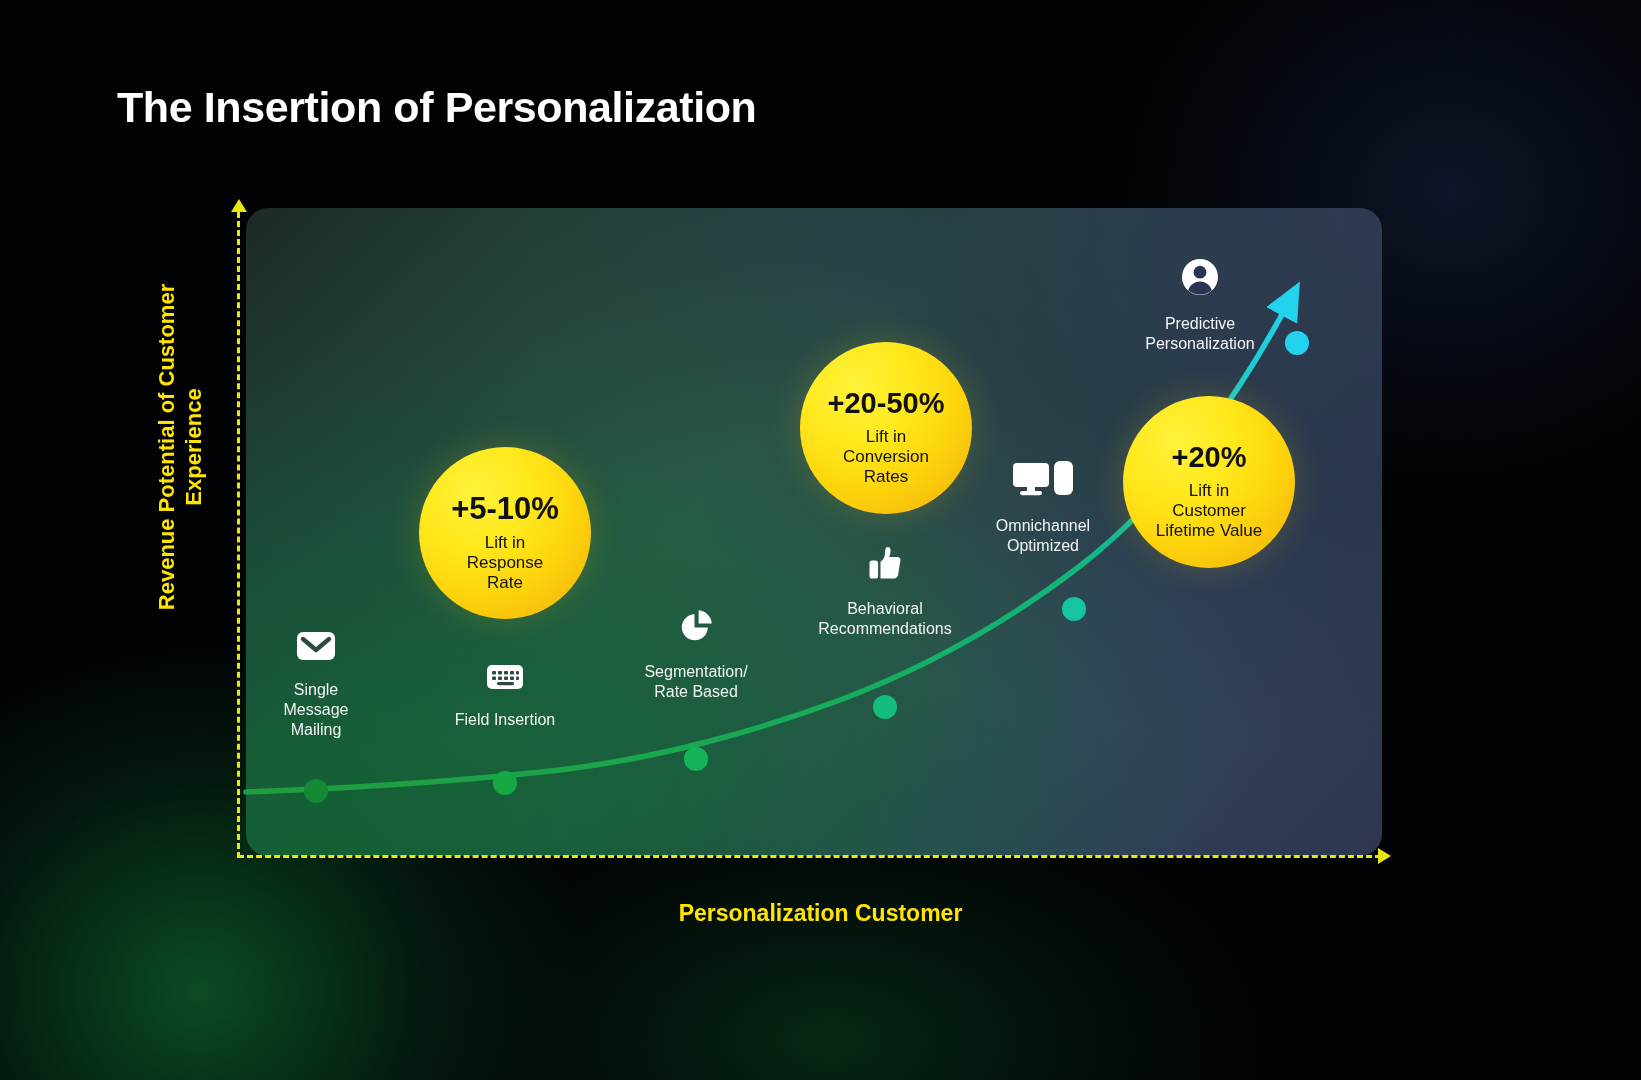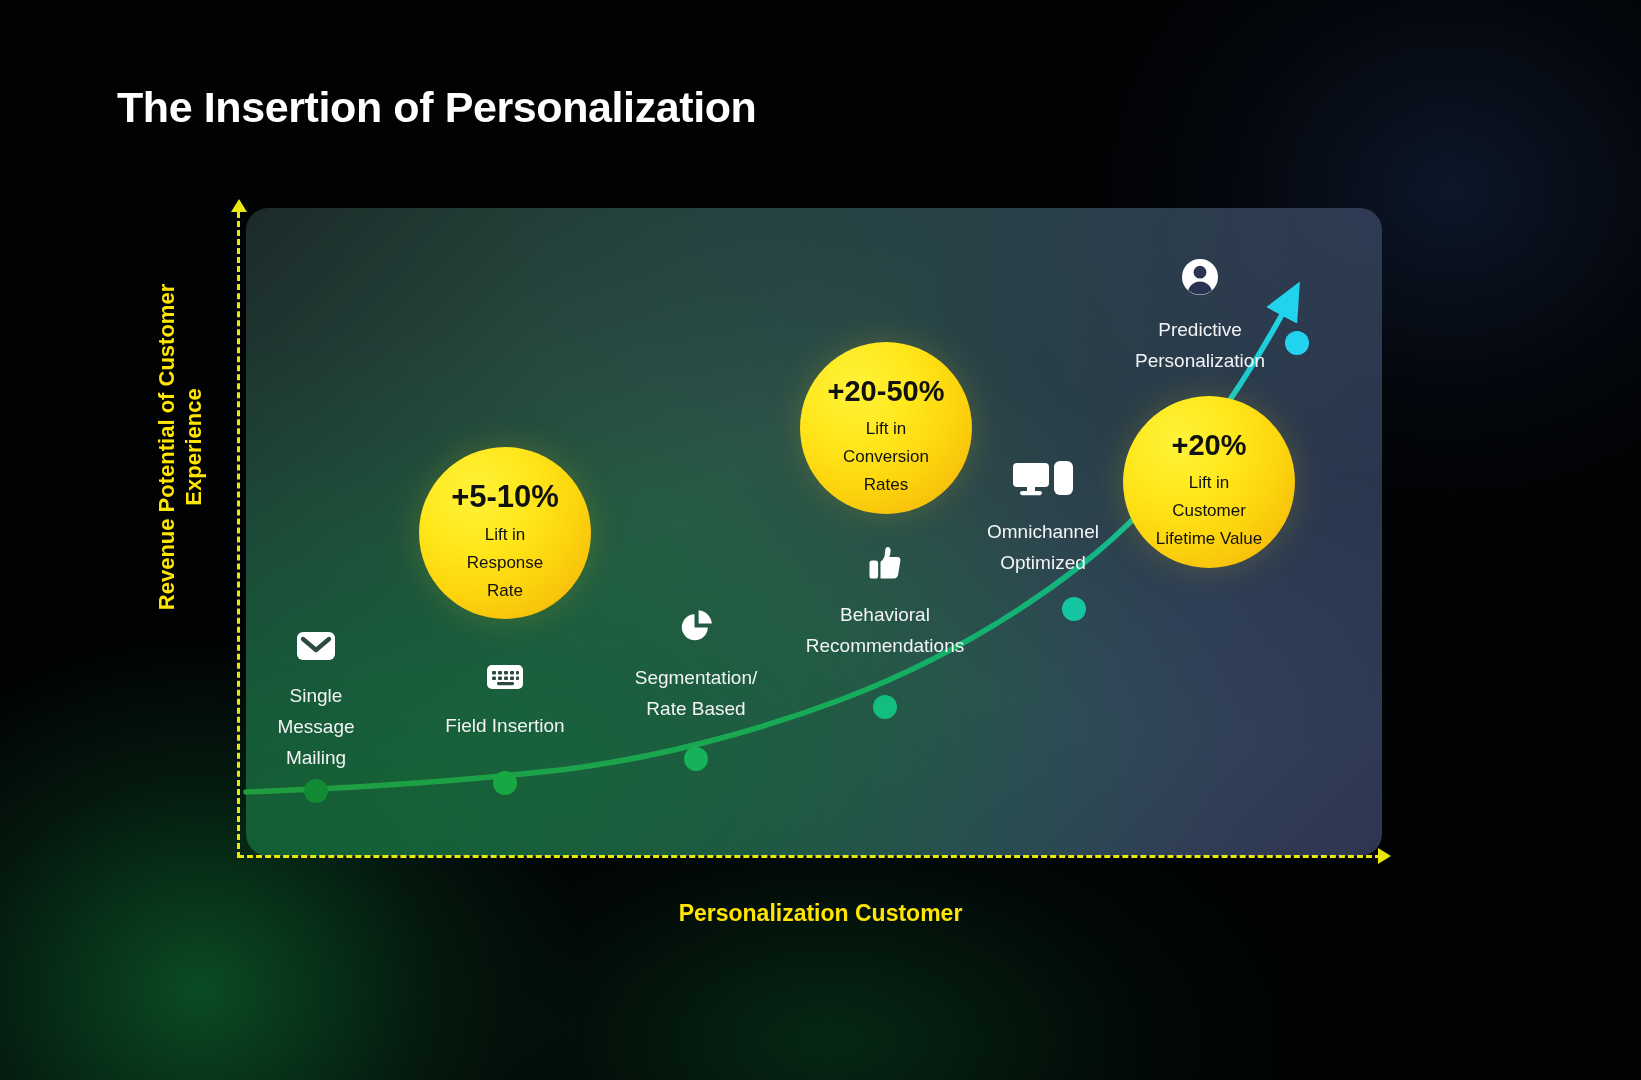--- a/index.html
+++ b/index.html
@@ -48,29 +48,29 @@
     color:#ffe500;font-size:22px;font-weight:bold;line-height:27px;}
   .xlabel{position:absolute;left:0;top:900px;width:1641px;text-align:center;
     color:#ffe500;font-size:23px;font-weight:bold;}
 
   
   .curve{position:absolute;left:0;top:0;width:1641px;height:1080px;pointer-events:none;}
 
   
   .stage{position:absolute;text-align:center;color:#ffffff;}
   .stage .ico{display:block;margin:0 auto 14px auto;}
-  .stage .cap{font-size:19px;line-height:31px;color:#f2f4f6;white-space:pre-line;}
+  .stage .cap{font-size:16px;line-height:20px;color:#f2f4f6;white-space:pre-line;}
 
   
   .bubble{position:absolute;border-radius:50%;display:flex;flex-direction:column;
     align-items:center;justify-content:center;text-align:center;color:#111111;
     background:radial-gradient(circle at 32% 26%, #fff23a 0%, #ffe81c 32%, #fdd60d 58%, #f5b90b 88%, #f0ae09 100%);
     box-shadow:0 0 34px rgba(255,214,20,0.18);}
   .bubble .big{font-weight:bold;line-height:1;margin-bottom:9px;margin-top:20px;}
-  .bubble .small{line-height:28px;white-space:pre-line;}
+  .bubble .small{line-height:20px;white-space:pre-line;}
 
   #b1{left:419px;top:447px;width:172px;height:172px;}
   #b1 .big{font-size:31px;}
   #b1 .small{font-size:17px;}
 
   #b2{left:800px;top:342px;width:172px;height:172px;}
   #b2 .big{font-size:29px;}
   #b2 .small{font-size:17px;}
 
   #b3{left:1123px;top:396px;width:172px;height:172px;}

